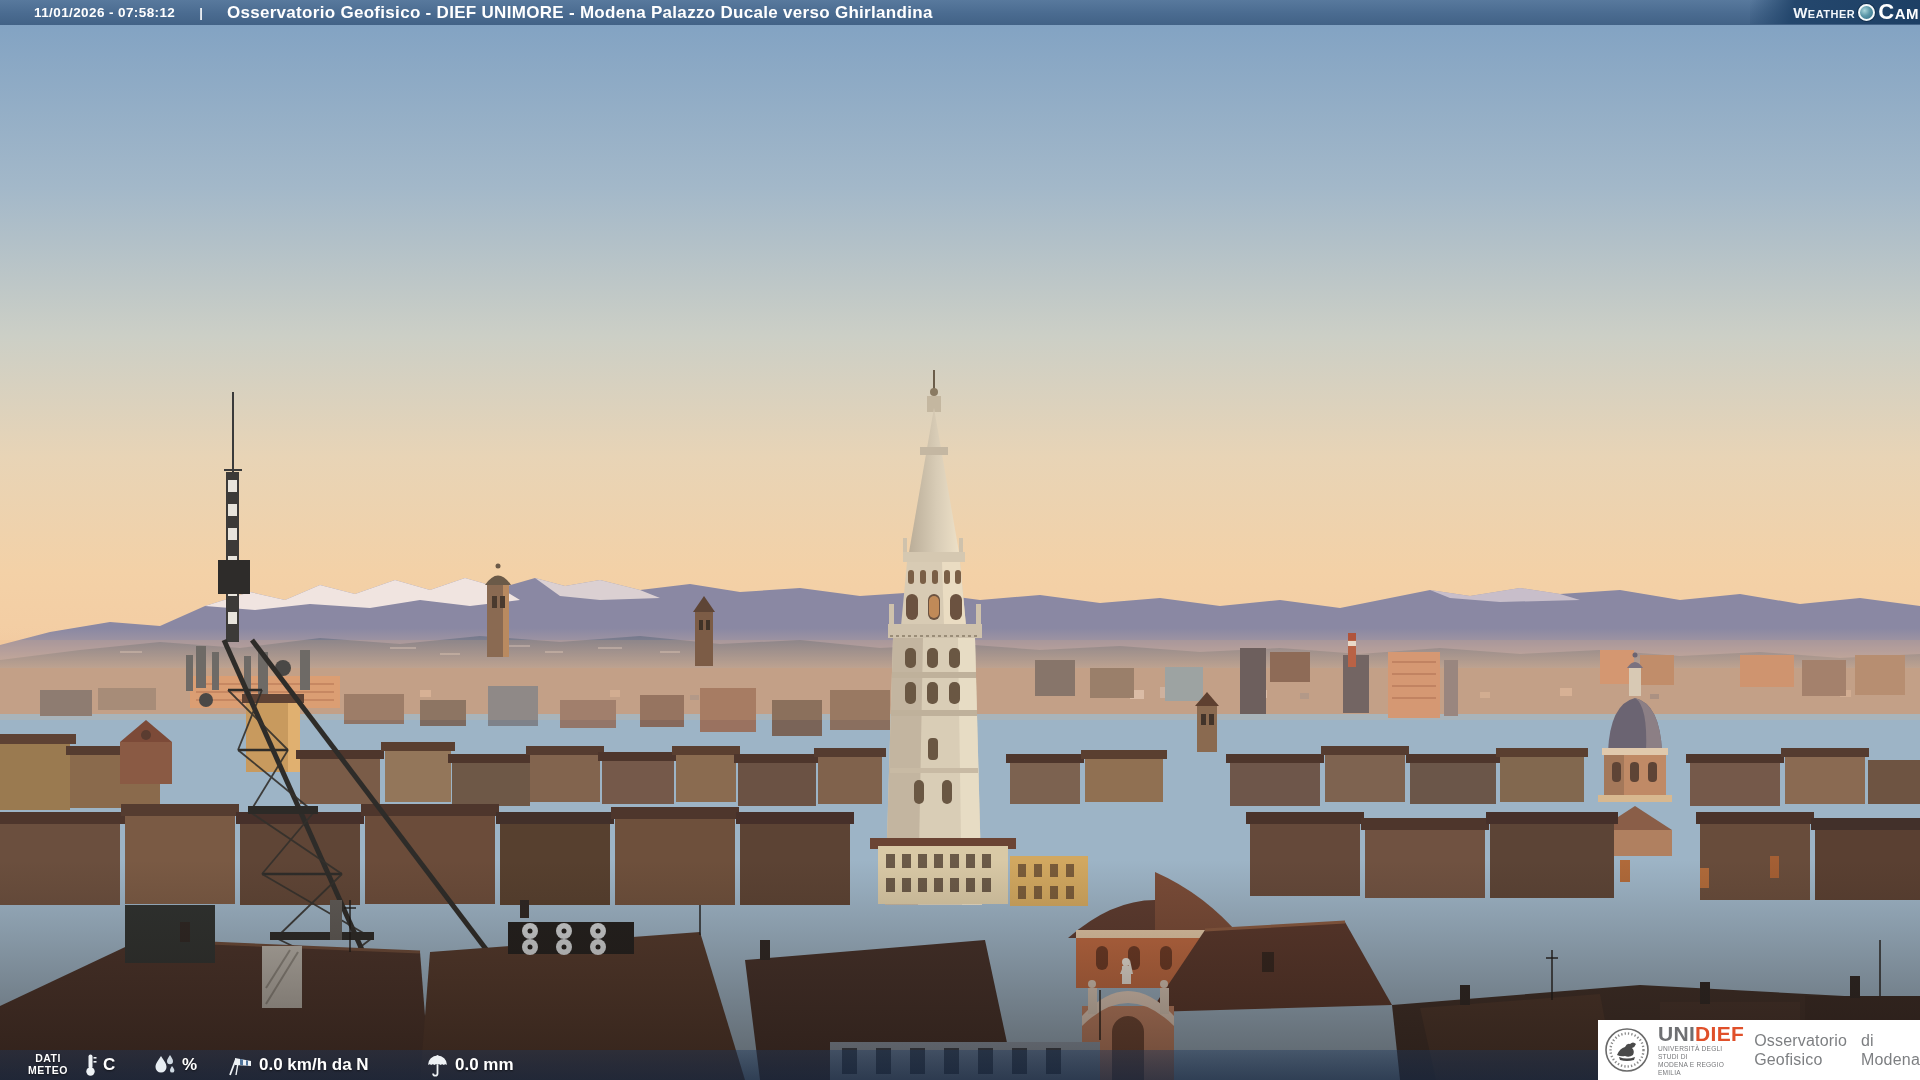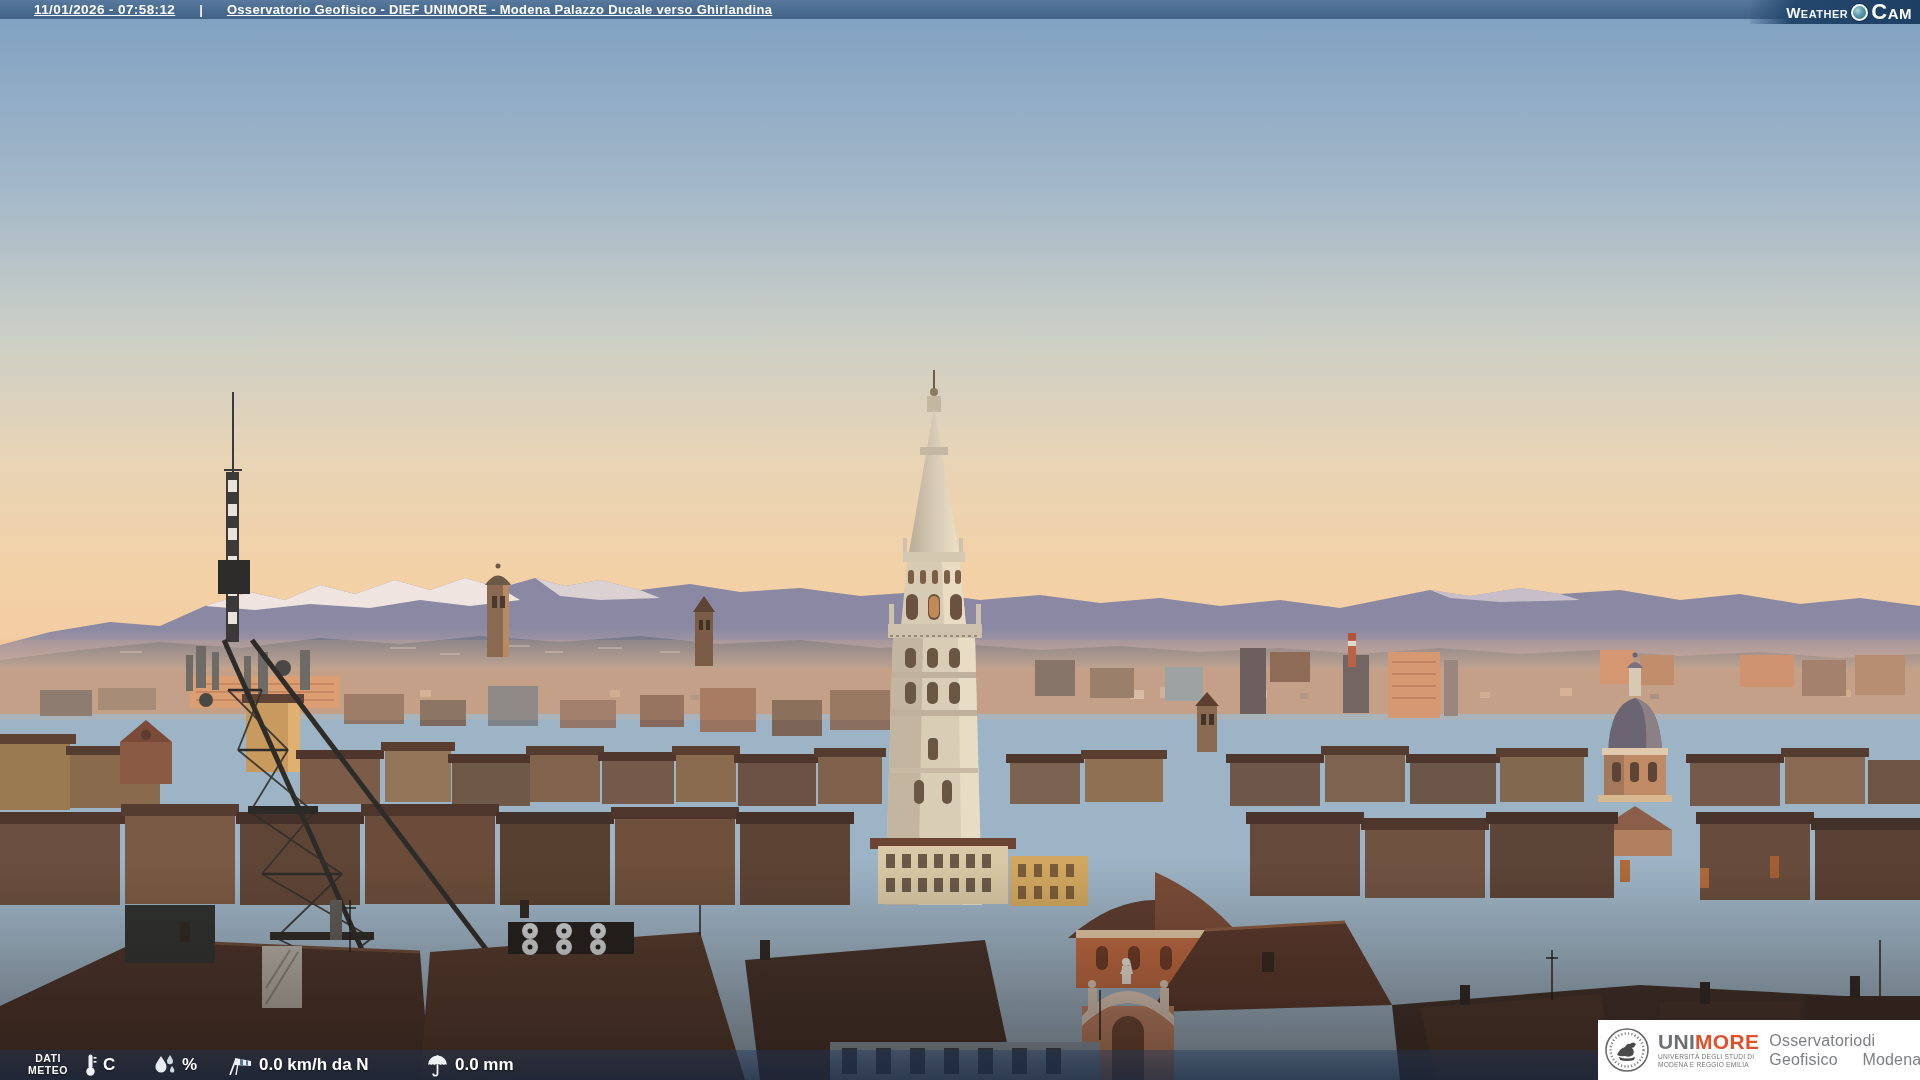--- a/index.html
+++ b/index.html
@@ -1,28 +1,28 @@
 <!DOCTYPE html>
 <html><head>
 <meta charset="utf-8">
 <style>
   html,body{margin:0;padding:0;background:#222;}
   .stage{position:relative;width:1920px;height:1080px;overflow:hidden;
          font-family:"Liberation Sans","DejaVu Sans",sans-serif;background:#9db4c6;}
   .scene{position:absolute;inset:0;}
   
-  .topbar{position:absolute;top:0;left:0;width:1920px;height:19px;
+  .topbar{position:absolute;top:0;left:0;width:1920px;height:25px;
           background:linear-gradient(180deg,#58799d 0%,#4a6b90 55%,#426286 100%);
-          display:flex;align-items:center;color:#fff;z-index:30;text-decoration:underline;}
+          display:flex;align-items:center;color:#fff;z-index:30;}
   .topbar .ts{margin-left:34px;font-size:13.5px;font-weight:bold;letter-spacing:.4px;}
   .topbar .sep{margin:0 24px;font-size:13px;font-weight:bold;opacity:.95;}
-  .topbar .title{font-size:13px;font-weight:bold;letter-spacing:.3px;}
+  .topbar .title{font-size:17px;font-weight:bold;letter-spacing:.3px;}
   .wcchip{position:absolute;right:0;top:0;height:24px;width:170px;
           background:linear-gradient(105deg,rgba(30,62,99,0) 0%,#24476d 26%,#1d3f64 100%);
-          display:flex;align-items:center;justify-content:flex-end;padding-right:8px;box-sizing:border-box;z-index:31;}
+          display:flex;align-items:center;justify-content:flex-end;padding-right:1px;box-sizing:border-box;z-index:31;}
   .wc-word1{font-variant:small-caps;font-size:15px;font-weight:600;letter-spacing:.5px;color:#f2f6fa;}
   .wc-word2{font-variant:small-caps;font-size:22px;font-weight:bold;letter-spacing:.5px;color:#ffffff;}
   .wc-dot{width:13px;height:13px;border-radius:50%;margin:0 3px;
           background:radial-gradient(circle at 35% 35%,#a8d4da 0%,#5b97a8 45%,#2e6b86 100%);
           border:2px solid #f4f8fa;box-shadow:0 0 0 1px #12304e;}
   
   .botbar{position:absolute;left:0;bottom:0;width:1920px;height:30px;
           background:linear-gradient(180deg,rgba(30,56,92,.42),rgba(22,42,72,.62));
           z-index:30;color:#fff;padding-left:40px;}
   .botbar .item{position:absolute;top:0;height:30px;display:flex;align-items:center;gap:6px;
@@ -532,21 +532,21 @@
   </div>
 
   <div class="unibox">
     <svg class="seal" width="46" height="46" viewBox="0 0 46 46">
       <circle cx="23" cy="23" r="21" fill="#ffffff" stroke="#6a6a6a" stroke-width="1.6"></circle>
       <circle cx="23" cy="23" r="16.5" fill="none" stroke="#8a8a8a" stroke-width="2.4" stroke-dasharray="1.3 2.1"></circle>
       <path d="M13,28 q3,-7 8,-8 q2,-4 5,-3 q3,-3 6,0 q-1,3 -4,4 q3,3 1,7 q-4,3 -8,1 q-4,1 -8,-1 Z" fill="#4a4a4a"></path>
       <path d="M15,30 q8,3 16,0 l-1,3 q-7,2 -14,0 Z" fill="#4a4a4a"></path>
     </svg>
     <div class="unicol">
-      <div class="uniword"><span class="g">UNI</span><span class="r">MORE</span></div>
+      <div class="uniword"><span class="g">UNI</span><span class="r">DIEF</span></div>
       <div class="unisub">UNIVERSITÀ DEGLI STUDI DI</div>
       <div class="unisub">MODENA E REGGIO EMILIA</div>
     </div>
     <div class="obscol">
       <div class="obs1">Osservatorio Geofisico</div>
       <div class="obs2">di Modena</div>
     </div>
   </div>
 
 </div>

